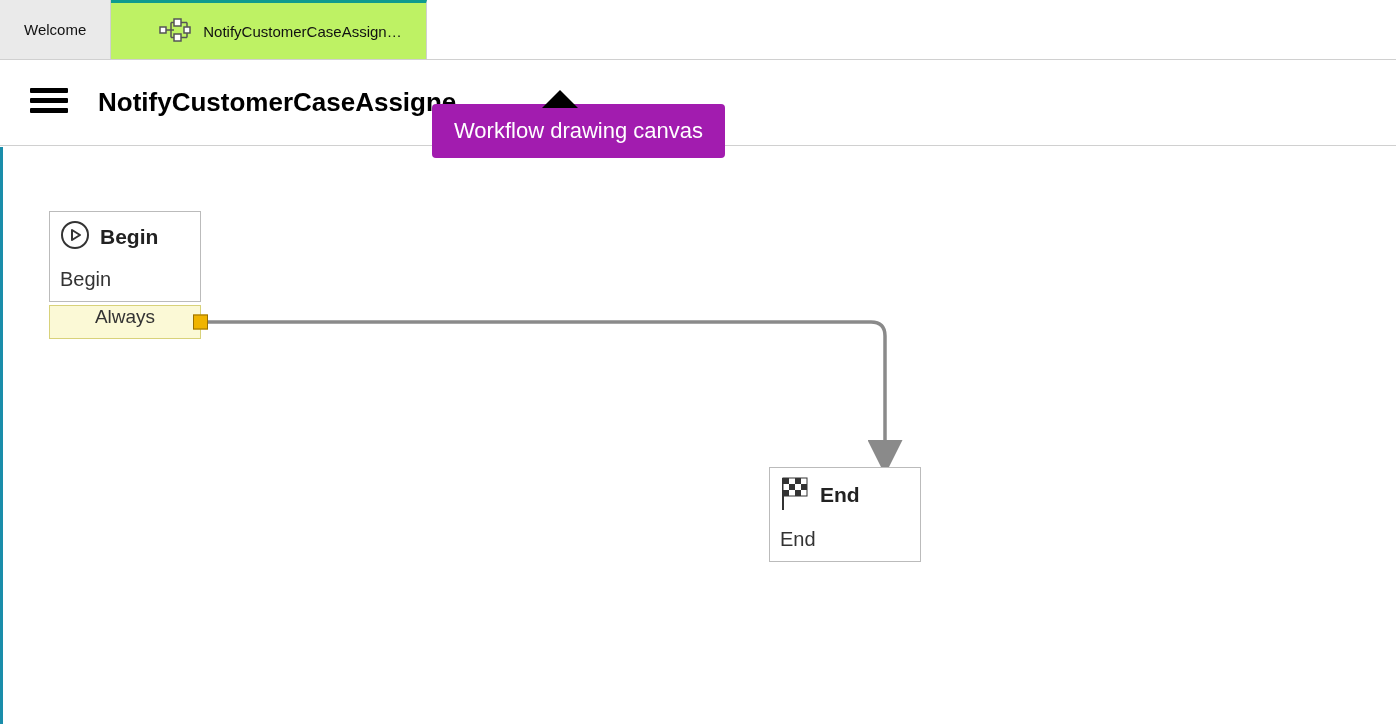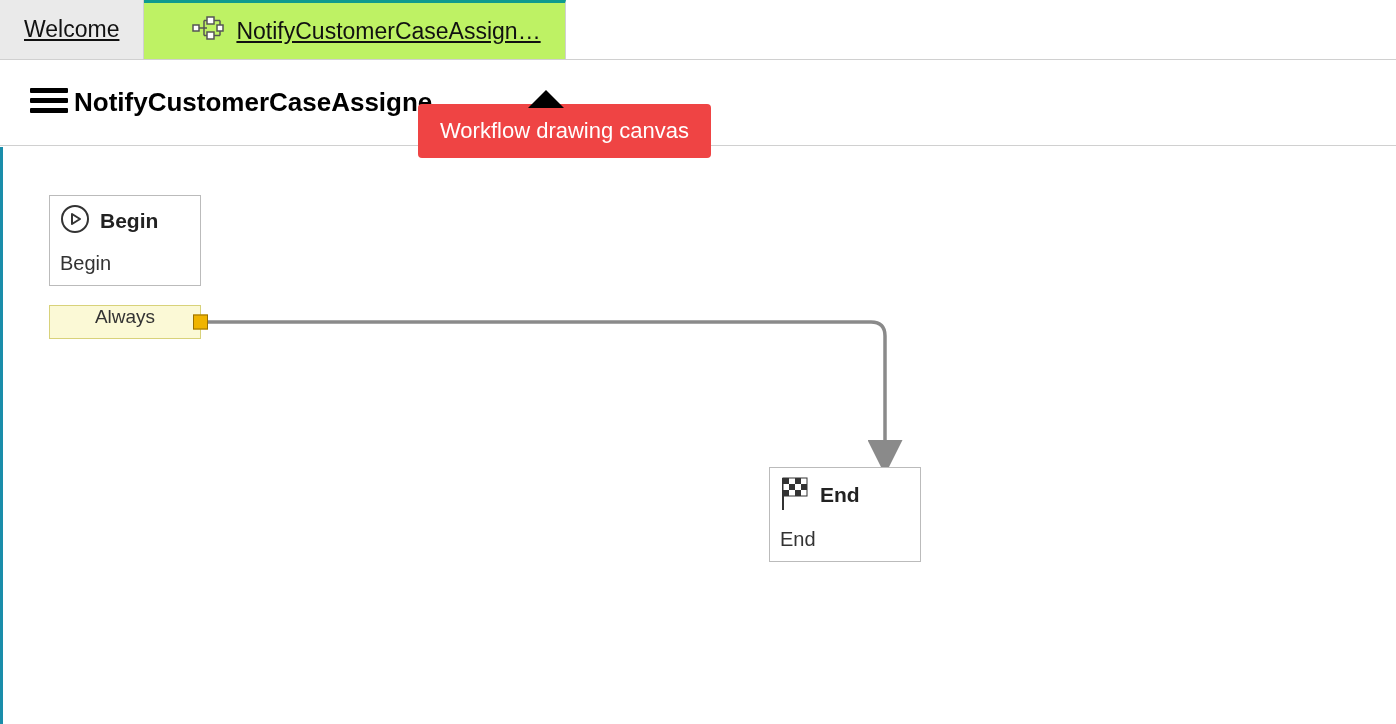--- a/index.html
+++ b/index.html
@@ -18,26 +18,25 @@
       height: 60px;
       background: #fff;
       border-bottom: 1px solid #d0d0d0;
     }
     .tab {
       display: flex;
       align-items: center;
       padding: 0 24px;
       border-right: 1px solid #d0d0d0;
       cursor: pointer;
-      font-size: 23px;
+      font-size: 15px;
       color: #111;
       background: #eaeaea;
       height: 100%;
       gap: 12px;
-      text-decoration: underline;
     }
     .tab.active {
       background: #bef264;
       border-top: 3px solid #0f9b8e;
       padding-left: 48px;
     }
     .tab-first {
       border-left: none;
     }
     .workflow-icon {
@@ -46,47 +45,47 @@
       flex-shrink: 0;
     }
 
     
     .header {
       display: flex;
       align-items: center;
       height: 86px;
       padding: 0 30px;
       border-bottom: 1px solid #d0d0d0;
-      gap: 6px;
+      gap: 30px;
       background: #fff;
     }
     .hamburger {
       width: 38px;
       height: 30px;
       cursor: pointer;
       flex-shrink: 0;
     }
     .page-title {
       font-size: 26px;
       font-weight: 700;
       color: #000;
       white-space: nowrap;
       overflow: hidden;
     }
 
     
     .tooltip {
       position: absolute;
-      background: #ef4444;
+      background: #a21caf;
       color: #fff;
       font-size: 22px;
       padding: 14px 22px;
       border-radius: 4px;
       top: 104px;
-      left: 418px;
+      left: 432px;
       z-index: 100;
     }
     .tooltip::after {
       content: "";
       position: absolute;
       top: -14px;
       left: 110px;
       border-left: 18px solid transparent;
       border-right: 18px solid transparent;
       border-bottom: 18px solid #000;
@@ -104,21 +103,21 @@
     }
 
     
     .node {
       position: absolute;
       background: #fff;
       border: 1px solid #bbb;
     }
     .node-begin {
       left: 46px;
-      top: 48px;
+      top: 64px;
       width: 152px;
     }
     .node-header {
       display: flex;
       align-items: center;
       gap: 10px;
       padding: 8px 10px;
     }
     .node-title {
       font-size: 21px;

